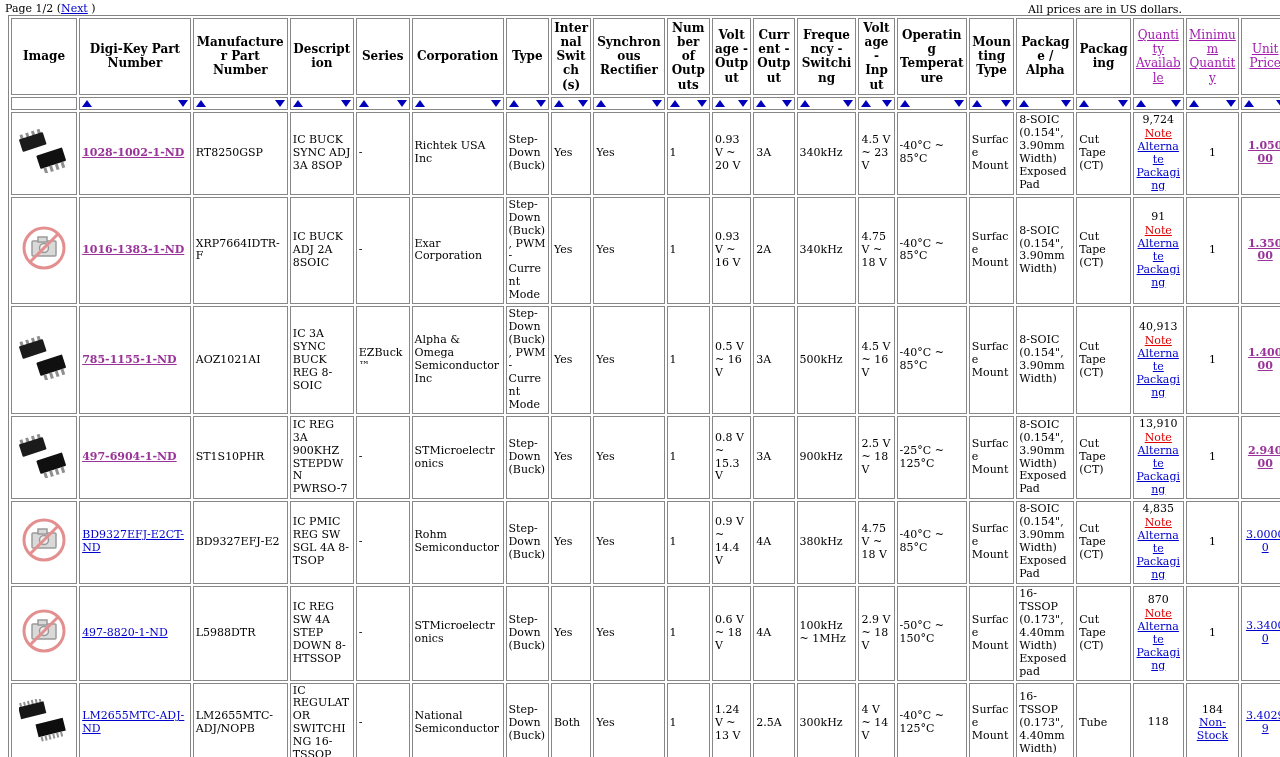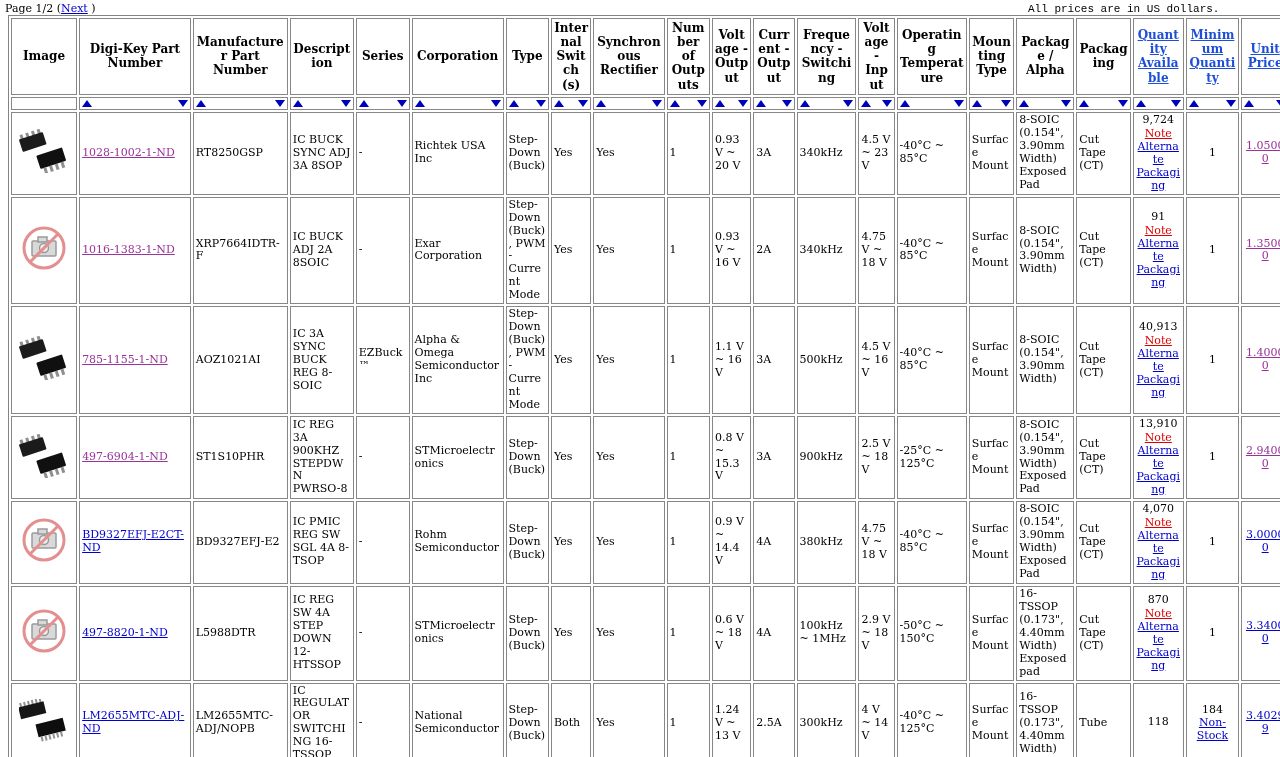--- a/index.html
+++ b/index.html
@@ -3,26 +3,26 @@
 <meta charset="utf-8">
 <style>
   * { box-sizing: border-box; }
   html,body { margin:0; padding:0; }
   body {
     width:1280px; height:757px; overflow:hidden;
     background:#fff; color:#000;
     font-family:"DejaVu Serif", serif; font-size:11px;
   }
   .topbar { position:relative; height:15px; padding:2px 0 0 5px; }
-  .prices-note { position:absolute; left:1028px; top:3px; white-space:nowrap;font-family:Liberation Mono, monospace; }
+  .prices-note { position:absolute; left:1028px; top:3px; white-space:nowrap; }
   a { text-decoration:underline; cursor:pointer; }
   .lnk { color:#0000cc; }
-  .visited { color:#993399; }
+  .visited { color:#993399;font-weight:bold; }
   .note { color:#e00000; }
-  .hlnk { color:#1d4ed8; font-weight:bold; }
+  .hlnk { color:#a21caf; font-weight:normal; }
   table.parts {
     border-collapse:separate; border-spacing:2px; table-layout:fixed;
     margin-left:8px; border:1px solid #848484; background:#fff; width:1284px;
   }
   th, td {
     border:1px solid #878787; background:#fff;
     padding:1px 2px; vertical-align:middle; text-align:left;
     overflow:hidden; word-wrap:break-word; line-height:1.18;
   }
   th { text-align:center; font-weight:bold; font-size:12px; height:40px; padding:2px; }
@@ -317,21 +317,21 @@
             </svg></span></td>
         <td><a href="#" class="visited">785-1155-1-ND</a></td>
         <td>AOZ1021AI</td>
         <td>IC 3A SYNC BUCK REG 8-SOIC</td>
         <td>EZBuck™</td>
         <td>Alpha &amp; Omega Semiconductor Inc</td>
         <td>Step-Down (Buck), PWM - Current Mode</td>
         <td>Yes</td>
         <td>Yes</td>
         <td>1</td>
-        <td>1.1 V ~ 16 V</td>
+        <td>0.5 V ~ 16 V</td>
         <td>3A</td>
         <td>500kHz</td>
         <td>4.5 V ~ 16 V</td>
         <td>-40°C ~ 85°C</td>
         <td>Surface Mount</td>
         <td>8-SOIC (0.154", 3.90mm Width)</td>
         <td>Cut Tape (CT)</td>
         <td class="c"><div class="qty-num">40,913</div><a href="#" class="note">Note</a><br><a href="#" class="lnk">Alternate Packaging</a></td>
         <td class="c">
           <div>1</div>
@@ -354,21 +354,21 @@
                 <g fill="#8f8f8f">
                   <rect x="22" y="36" width="3" height="6"></rect>
                   <rect x="28" y="36" width="3" height="6"></rect>
                   <rect x="34" y="36" width="3" height="6"></rect>
                   <rect x="40" y="36" width="3" height="6"></rect>
                 </g>
               </g>
             </svg></span></td>
         <td><a href="#" class="visited">497-6904-1-ND</a></td>
         <td>ST1S10PHR</td>
-        <td>IC REG 3A 900KHZ STEPDWN PWRSO-8</td>
+        <td>IC REG 3A 900KHZ STEPDWN PWRSO-7</td>
         <td>-</td>
         <td>STMicroelectronics</td>
         <td>Step-Down (Buck)</td>
         <td>Yes</td>
         <td>Yes</td>
         <td>1</td>
         <td>0.8 V ~ 15.3 V</td>
         <td>3A</td>
         <td>900kHz</td>
         <td>2.5 V ~ 18 V</td>
@@ -402,39 +402,39 @@
         <td>Yes</td>
         <td>1</td>
         <td>0.9 V ~ 14.4 V</td>
         <td>4A</td>
         <td>380kHz</td>
         <td>4.75 V ~ 18 V</td>
         <td>-40°C ~ 85°C</td>
         <td>Surface Mount</td>
         <td>8-SOIC (0.154", 3.90mm Width) Exposed Pad</td>
         <td>Cut Tape (CT)</td>
-        <td class="c"><div class="qty-num">4,070</div><a href="#" class="note">Note</a><br><a href="#" class="lnk">Alternate Packaging</a></td>
+        <td class="c"><div class="qty-num">4,835</div><a href="#" class="note">Note</a><br><a href="#" class="lnk">Alternate Packaging</a></td>
         <td class="c">
           <div>1</div>
         </td>
         <td class="c"><a href="#" class="lnk">3.00000</a></td>
       </tr>
       <tr>
         <td class="c"><span><svg width="46" height="46" viewBox="0 0 46 46">
               <g stroke="#9a9a9a" stroke-width="1.5" fill="#d9d9d9">
                 <rect x="11" y="16" width="24" height="15" rx="1"></rect>
                 <rect x="17" y="12" width="9" height="5"></rect>
                 <circle cx="23" cy="23" r="4.5" fill="#efefef"></circle>
               </g>
               <circle cx="23" cy="23" r="20" fill="none" stroke="#e48f8f" stroke-width="3"></circle>
               <line x1="9" y1="37" x2="37" y2="9" stroke="#e48f8f" stroke-width="3"></line>
             </svg></span></td>
         <td><a href="#" class="lnk">497-8820-1-ND</a></td>
         <td>L5988DTR</td>
-        <td>IC REG SW 4A STEP DOWN 12-HTSSOP</td>
+        <td>IC REG SW 4A STEP DOWN 8-HTSSOP</td>
         <td>-</td>
         <td>STMicroelectronics</td>
         <td>Step-Down (Buck)</td>
         <td>Yes</td>
         <td>Yes</td>
         <td>1</td>
         <td>0.6 V ~ 18 V</td>
         <td>4A</td>
         <td>100kHz ~ 1MHz</td>
         <td>2.9 V ~ 18 V</td>

